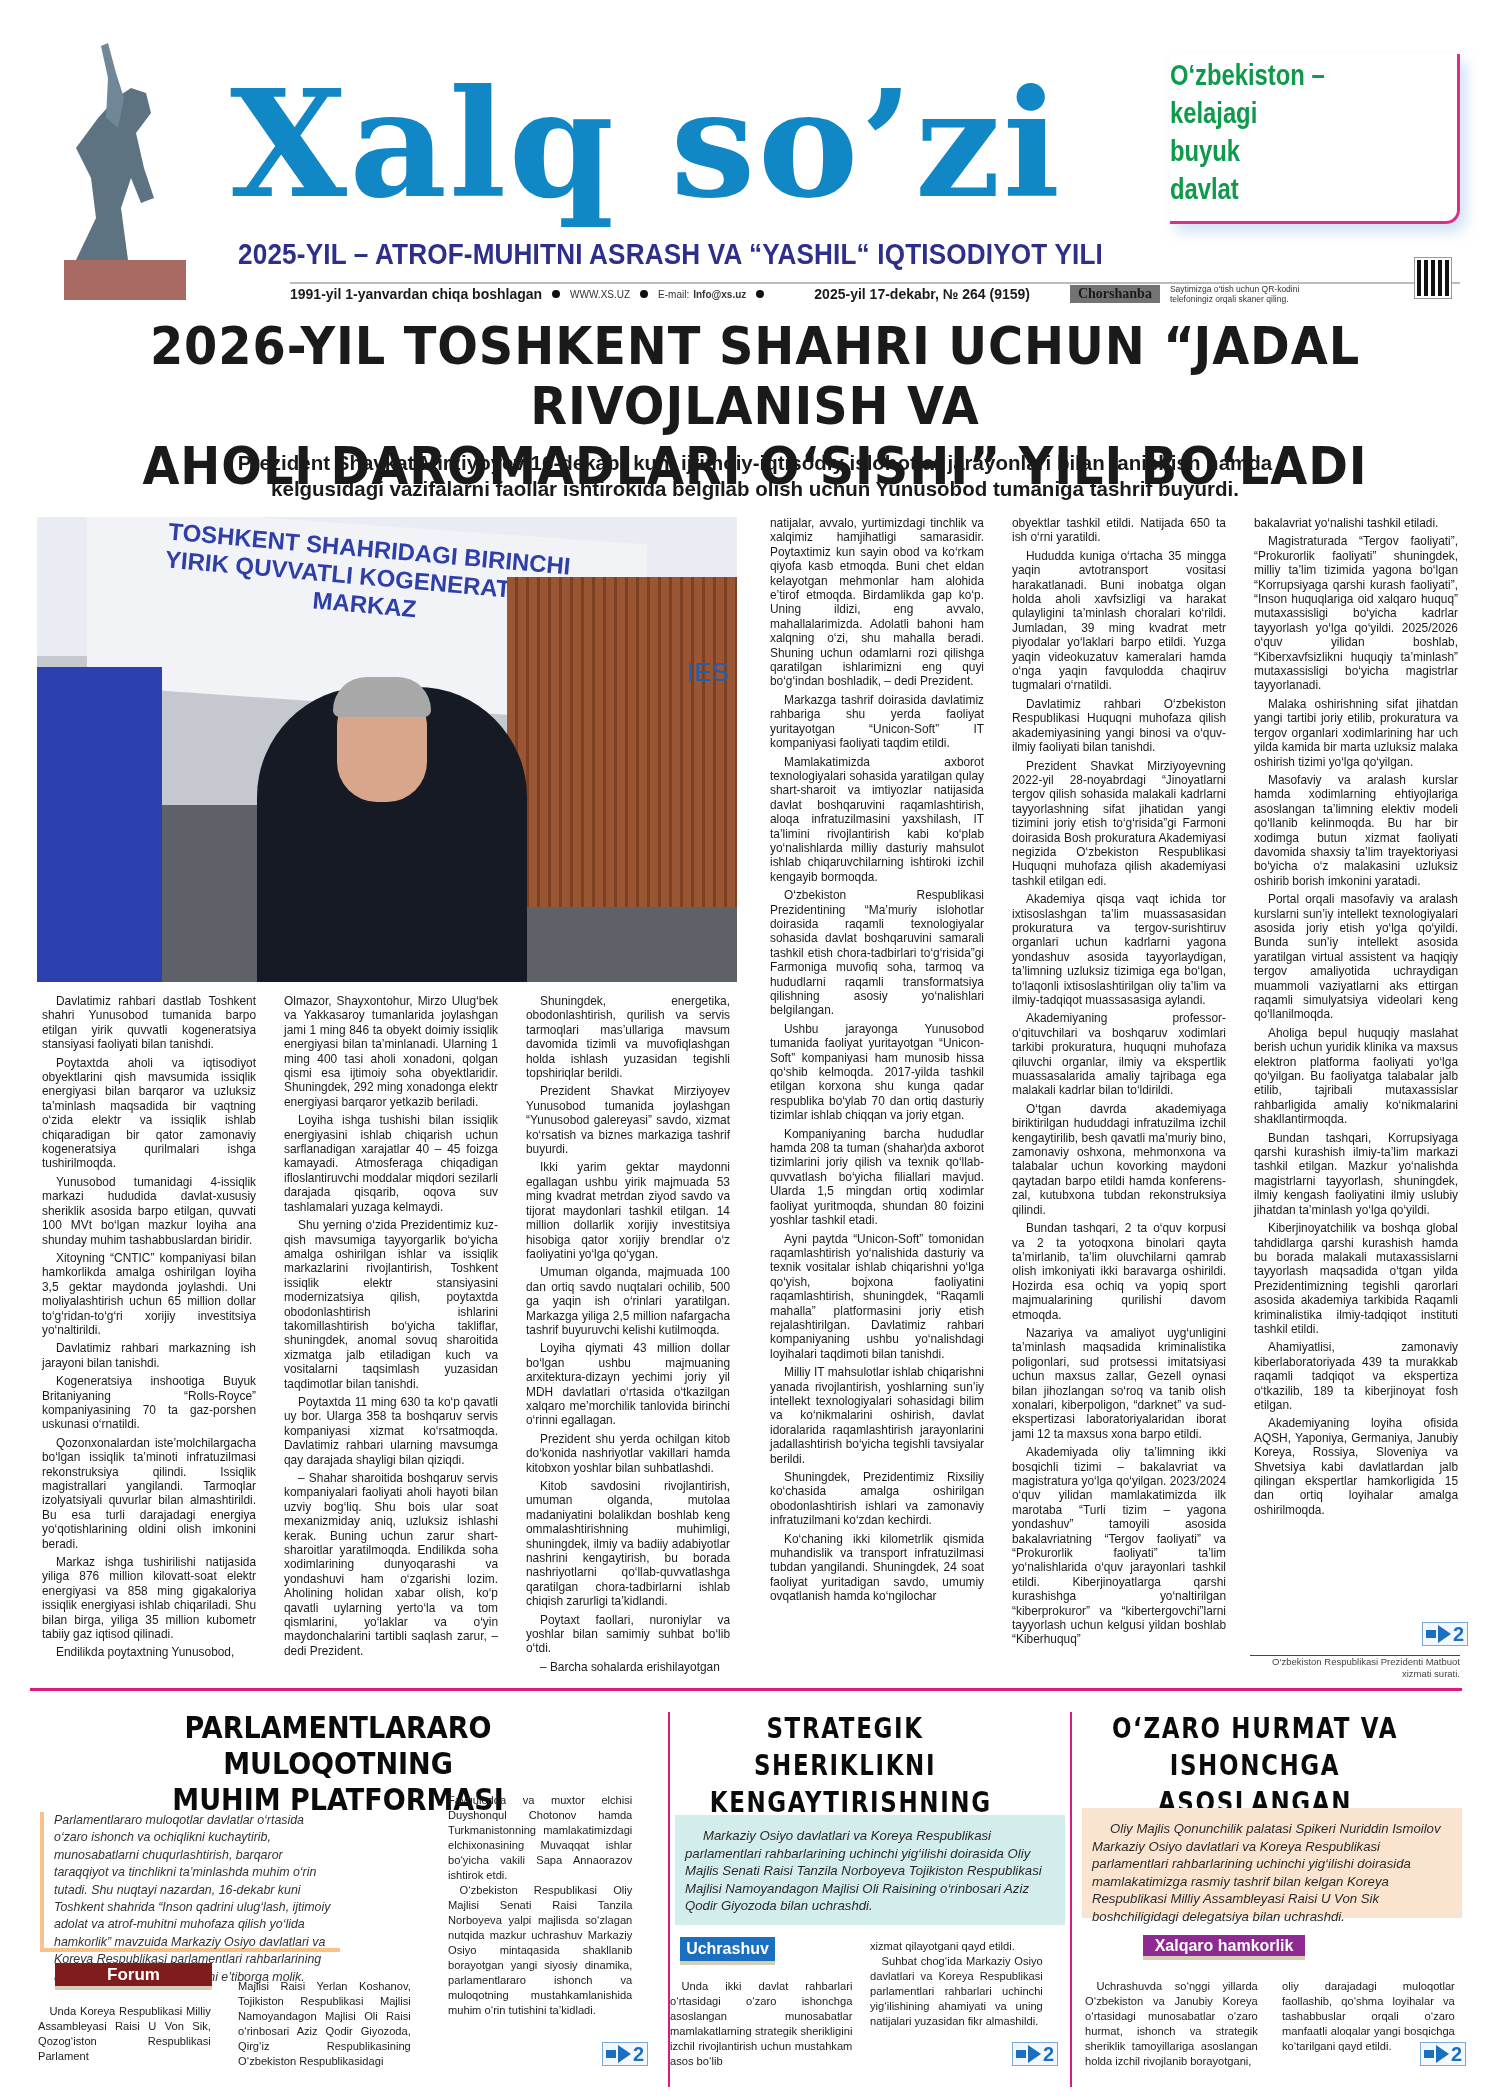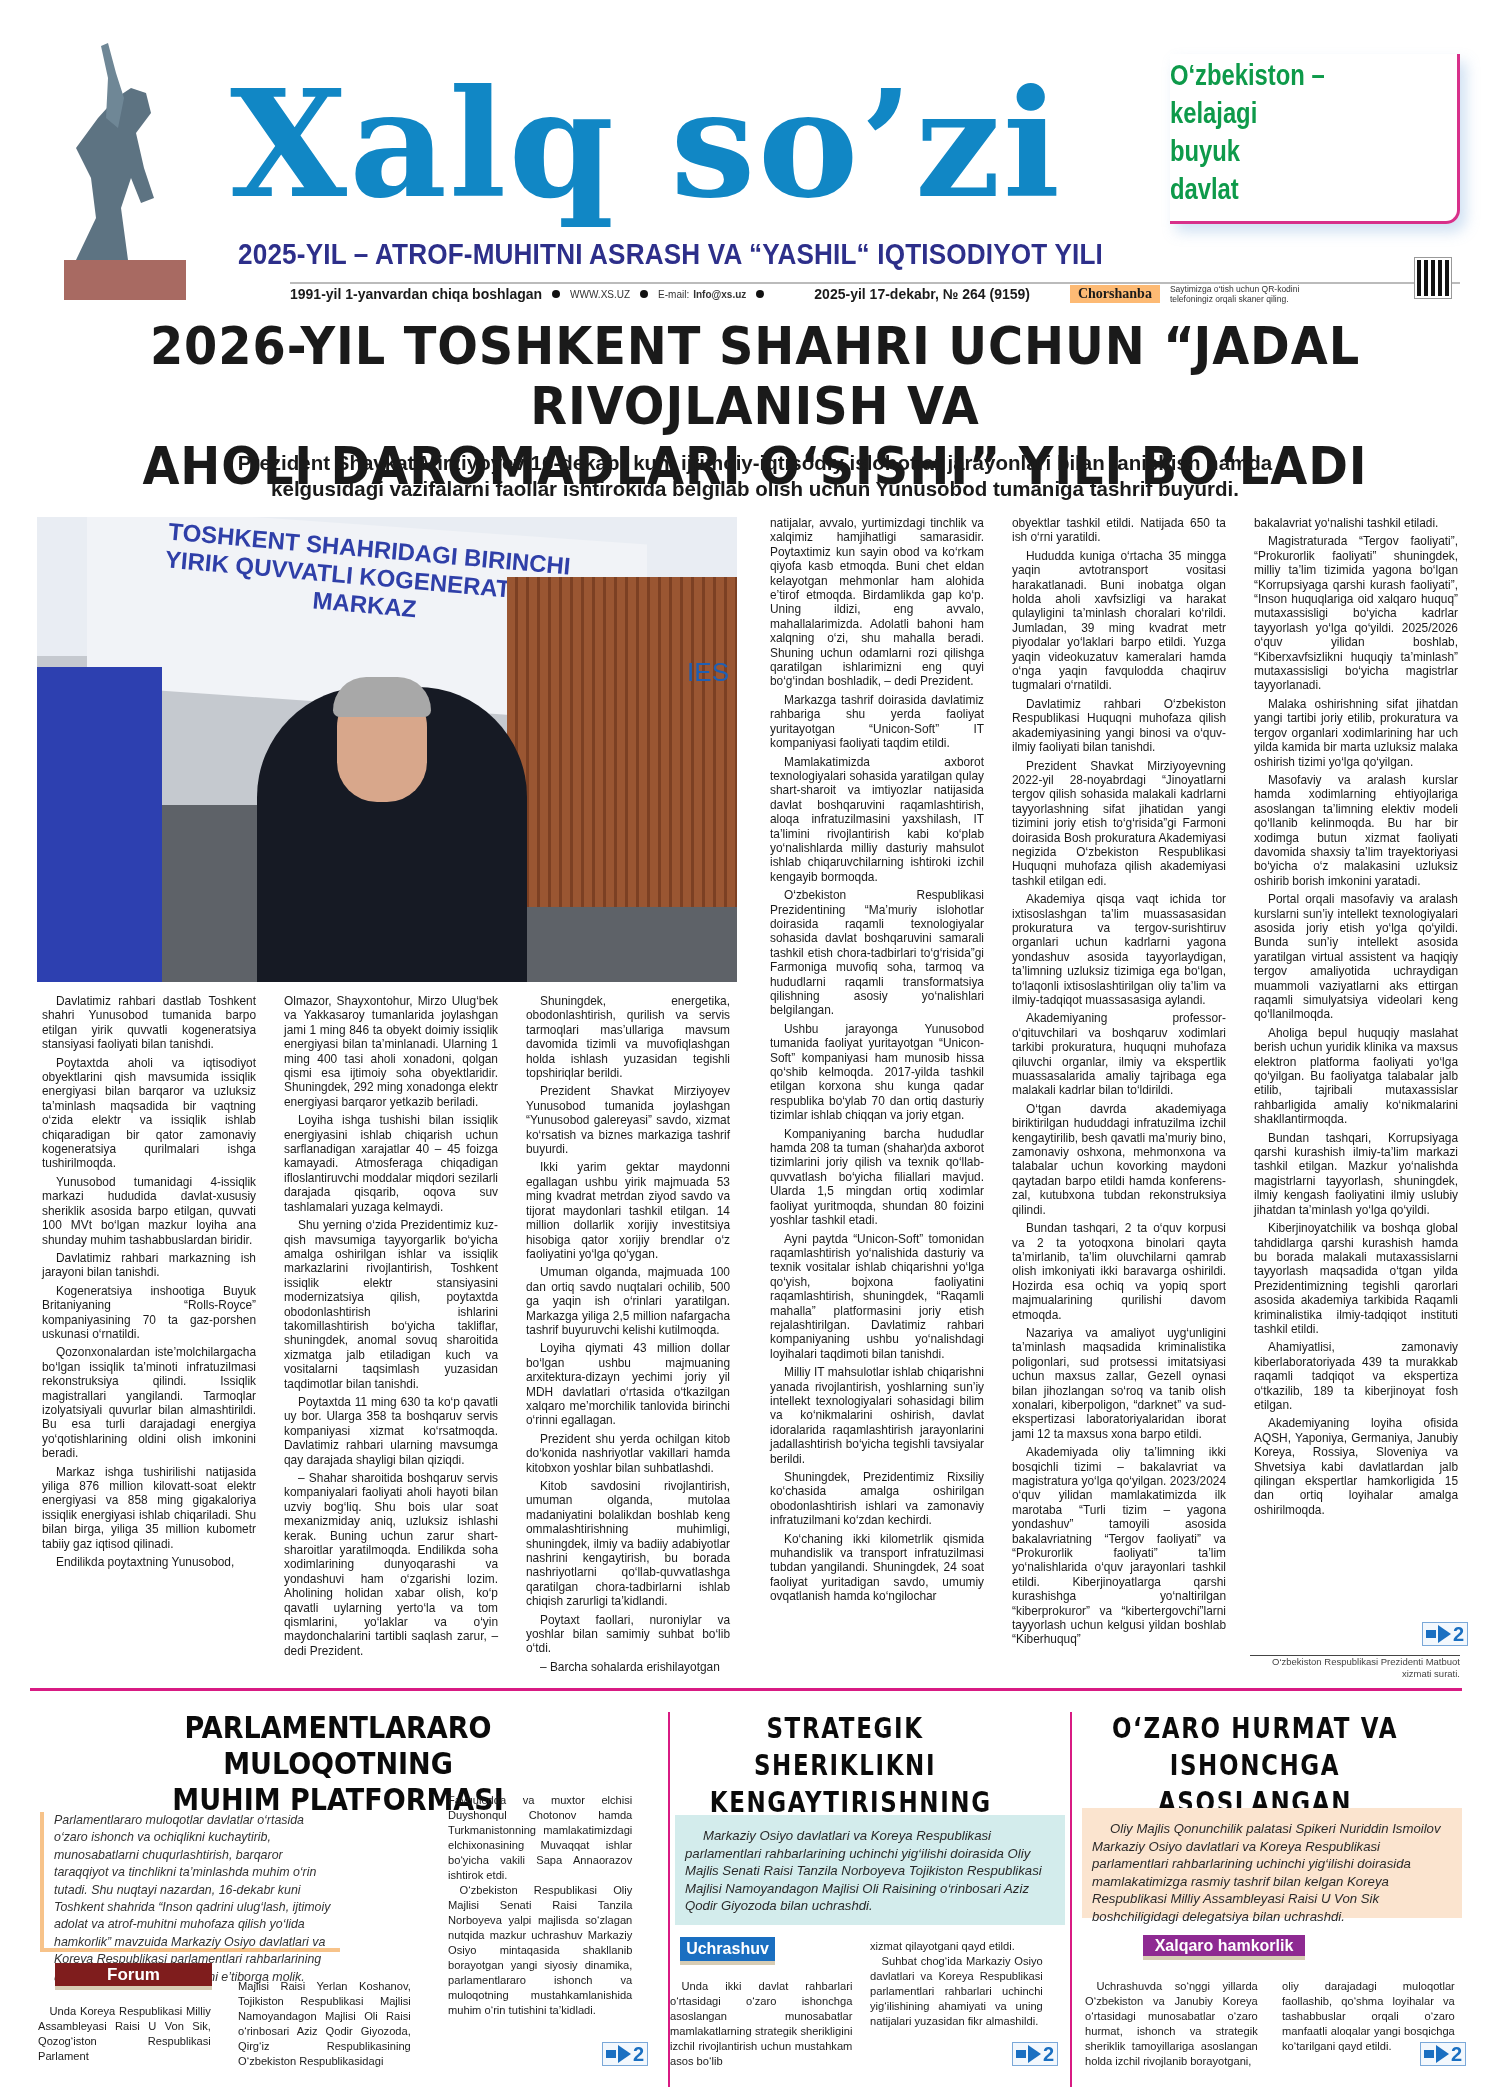--- a/index.html
+++ b/index.html
@@ -8,21 +8,21 @@
 
 .statue{left:38px;left:36px;top:38px;width:155px;height:262px}
 .logo{left:230px;top:70px;font-family:"DejaVu Serif",serif;font-weight:900;font-size:148px;line-height:1;color:#1187c5;letter-spacing:2px;transform:scaleX(1.02);transform-origin:left}
 .slogan-box{left:1170px;top:54px;width:290px;height:170px;border-right:3px solid #d8308a;border-bottom:3px solid #d8308a;border-bottom-right-radius:14px;box-shadow:6px 8px 14px rgba(120,170,220,.35)}
 .slogan{left:1170px;top:56px;width:280px;font-family:"Liberation Sans Narrow","Liberation Sans",sans-serif;font-weight:700;font-size:29px;line-height:38px;color:#0e9a4a;transform:scaleX(.82);transform-origin:left}
 .yearline{left:238px;top:238px;font-weight:700;font-size:29px;color:#2d2f8a;letter-spacing:.2px;transform:scaleX(.9);transform-origin:left;white-space:nowrap}
 .infobar{left:290px;top:282px;width:1170px;height:22px;border-top:2px solid #bbb;font-size:14px;display:flex;align-items:center;gap:10px;white-space:nowrap}
 .infobar .b{font-weight:700;font-size:14px}
 .infobar .dot{width:8px;height:8px;border-radius:50%;background:#111;display:inline-block}
 .infobar .sm{font-size:10px;color:#333}
-.weekday{background:#fdba74;font-family:"Liberation Serif",serif;font-weight:700;font-size:14px;padding:1px 8px}
+.weekday{background:#737373;font-family:"Liberation Serif",serif;font-weight:700;font-size:14px;padding:1px 8px}
 .qrnote{font-size:8.5px;line-height:10px;color:#333;width:150px;white-space:normal}
 .qr{left:1415px;top:258px;width:36px;height:40px;background:
  repeating-linear-gradient(90deg,#111 0 4px,#fff 4px 7px),#111;border:2px solid #fff;outline:1px solid #999}
 
 .headline{left:30px;top:316px;width:1450px;text-align:center;font-family:"DejaVu Sans",sans-serif;font-weight:900;font-size:52px;line-height:60px;letter-spacing:1px;transform:scaleX(.92);transform-origin:center}
 .deck{left:150px;top:450px;width:1210px;text-align:center;font-weight:700;font-size:20.5px;line-height:26px}
 
 .photo{left:37px;top:517px;width:700px;height:465px;background:linear-gradient(180deg,#e9edf3 0 30%,#c5c9cf 30% 62%,#5e6268 62% 100%);overflow:hidden}
 .photo .sign{position:absolute;left:50px;top:8px;width:560px;height:180px;background:#f1f3f7;transform:skewY(4deg)}
 .photo .signtxt{position:absolute;left:120px;top:18px;width:420px;text-align:center;color:#2f3fa8;font-weight:700;font-size:24px;line-height:28px;transform:rotate(5deg)}
@@ -109,20 +109,21 @@
   <div class="ies">IES</div>
   <div class="man"></div>
   <div class="face"></div>
   <div class="hair"></div>
 </div>
 
 <div class="col" style="left:38px;top:990px;width:222px;height:690px">
   <p>Davlatimiz rahbari dastlab Toshkent shahri Yunusobod tumanida barpo etilgan yirik quvvatli kogeneratsiya stansiyasi faoliyati bilan tanishdi.</p>
   <p>Poytaxtda aholi va iqtisodiyot obyektlarini qish mavsumida issiqlik energiyasi bilan barqaror va uzluksiz ta’minlash maqsadida bir vaqtning o‘zida elektr va issiqlik ishlab chiqaradigan bir qator zamonaviy kogeneratsiya qurilmalari ishga tushirilmoqda.</p>
   <p>Yunusobod tumanidagi 4-issiqlik markazi hududida davlat-xususiy sheriklik asosida barpo etilgan, quvvati 100 MVt bo‘lgan mazkur loyiha ana shunday muhim tashabbuslardan biridir.</p>
+  <p>Xitoyning “CNTIC” kompaniyasi bilan hamkorlikda amalga oshirilgan loyiha 3,5 gektar maydonda joylashdi. Uni moliyalashtirish uchun 65 million dollar to‘g‘ridan-to‘g‘ri xorijiy investitsiya yo‘naltirildi.</p>
   <p>Davlatimiz rahbari markazning ish jarayoni bilan tanishdi.</p>
   <p>Kogeneratsiya inshootiga Buyuk Britaniyaning “Rolls-Royce” kompaniyasining 70 ta gaz-porshen uskunasi o‘rnatildi.</p>
   <p>Qozonxonalardan iste’molchilargacha bo‘lgan issiqlik ta’minoti infratuzilmasi rekonstruksiya qilindi. Issiqlik magistrallari yangilandi. Tarmoqlar izolyatsiyali quvurlar bilan almashtirildi. Bu esa turli darajadagi energiya yo‘qotishlarining oldini olish imkonini beradi.</p>
   <p>Markaz ishga tushirilishi natijasida yiliga 876 million kilovatt-soat elektr energiyasi va 858 ming gigakaloriya issiqlik energiyasi ishlab chiqariladi. Shu bilan birga, yiliga 35 million kubometr tabiiy gaz iqtisod qilinadi.</p>
   <p>Endilikda poytaxtning Yunusobod,</p>
 </div>
 <div class="col" style="left:280px;top:990px;width:222px;height:690px">
   <p style="text-indent:0">Olmazor, Shayxontohur, Mirzo Ulug‘bek va Yakkasaroy tumanlarida joylashgan jami 1 ming 846 ta obyekt doimiy issiqlik energiyasi bilan ta’minlanadi. Ularning 1 ming 400 tasi aholi xonadoni, qolgan qismi esa ijtimoiy soha obyektlaridir. Shuningdek, 292 ming xonadonga elektr energiyasi barqaror yetkazib beriladi.</p>
   <p>Loyiha ishga tushishi bilan issiqlik energiyasini ishlab chiqarish uchun sarflanadigan xarajatlar 40 – 45 foizga kamayadi. Atmosferaga chiqadigan ifloslantiruvchi moddalar miqdori sezilarli darajada qisqarib, oqova suv tashlamalari yuzaga kelmaydi.</p>
   <p>Shu yerning o‘zida Prezidentimiz kuz-qish mavsumiga tayyorgarlik bo‘yicha amalga oshirilgan ishlar va issiqlik markazlarini rivojlantirish, Toshkent issiqlik elektr stansiyasini modernizatsiya qilish, poytaxtda obodonlashtirish ishlarini takomillashtirish bo‘yicha takliflar, shuningdek, anomal sovuq sharoitida xizmatga jalb etiladigan kuch va vositalarni taqsimlash yuzasidan taqdimotlar bilan tanishdi.</p>

